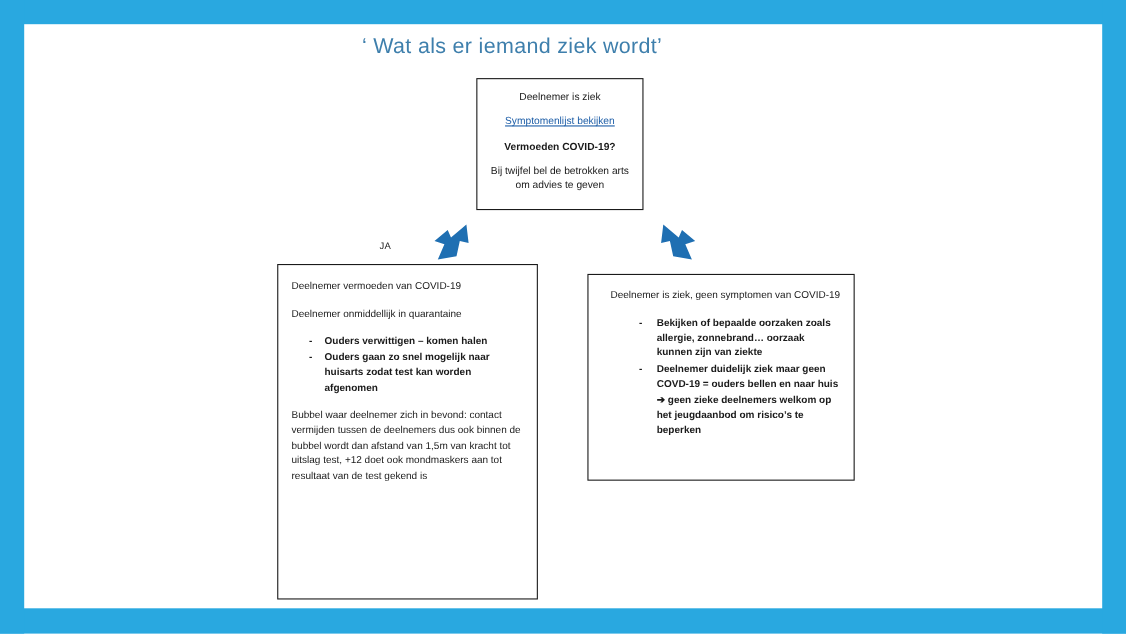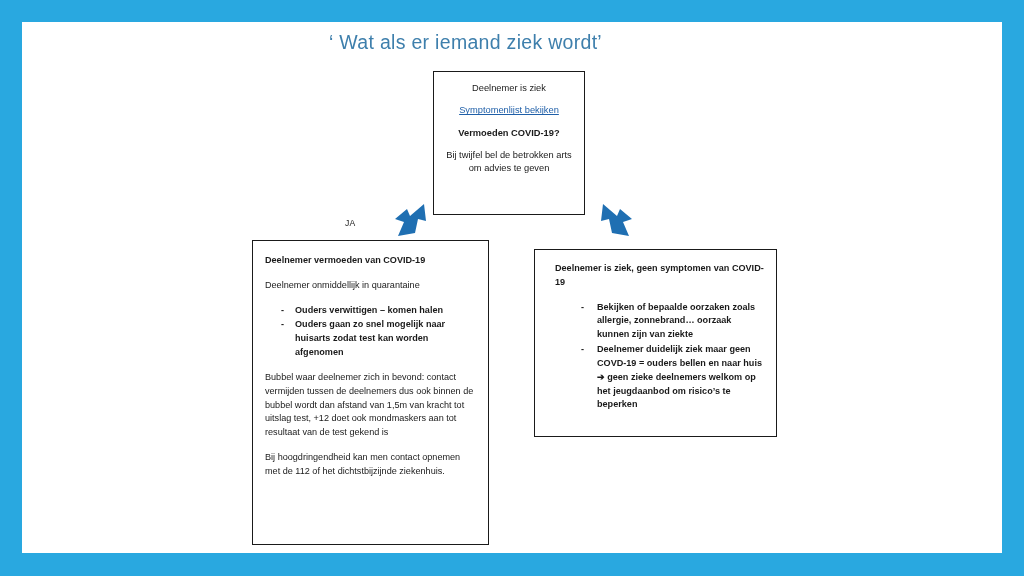--- a/index.html
+++ b/index.html
@@ -50,21 +50,21 @@
     background: #ffffff;
     border: 1.6px solid #1a1a1a;
     box-sizing: border-box;
   }
 
   
   .box-top {
     left: 433px;
     top: 71px;
     width: 152px;
-    height: 144px;
+    height: 120px;
     padding: 10px 7px 8px 7px;
     text-align: center;
     font-size: 9.3px;
     color: #1a1a1a;
     line-height: 1.34;
   }
   .box-top .line { margin: 0 0 10px 0; }
   .box-top .line:last-child { margin-bottom: 0; }
   .box-top .link {
     color: #1F5FA8;
@@ -91,21 +91,21 @@
     top: 249px;
     width: 243px;
     height: 188px;
     padding: 12px 10px 10px 20px;
     font-size: 9.1px;
     color: #1a1a1a;
     line-height: 1.52;
     text-align: left;
   }
   .box-head {
-    font-weight: bold;
+    font-weight: normal;
     margin: 0 0 11px 0;
   }
   .para {
     margin: 0 0 11px 0;
   }
   .para:last-child { margin-bottom: 0; }
 
   ul.dash-list {
     list-style: none;
     margin: 0 0 11px 0;
@@ -183,21 +183,20 @@
   </div>
 
   <div class="flow-box box-left">
     <div class="box-head">Deelnemer vermoeden van COVID-19</div>
     <div class="para">Deelnemer onmiddellijk in quarantaine</div>
     <ul class="dash-list">
       <li>Ouders verwittigen – komen halen</li>
       <li>Ouders gaan zo snel mogelijk naar huisarts zodat test kan worden afgenomen</li>
     </ul>
     <div class="para">Bubbel waar deelnemer zich in bevond: contact vermijden tussen de deelnemers dus ook binnen de bubbel  wordt dan afstand van 1,5m van kracht tot uitslag test, +12 doet ook mondmaskers aan tot resultaat van de test gekend is</div>
-    <div class="para">Bij hoogdringendheid kan men contact opnemen met de 112 of het dichtstbijzijnde ziekenhuis.</div>
   </div>
 
   <div class="flow-box box-right">
     <div class="box-head">Deelnemer is ziek, geen symptomen van COVID-19</div>
     <ul class="dash-list">
       <li>Bekijken of bepaalde oorzaken zoals allergie, zonnebrand… oorzaak kunnen zijn van ziekte</li>
       <li>Deelnemer duidelijk ziek maar geen COVD-19 = ouders bellen en naar huis ➔ geen zieke deelnemers welkom op het jeugdaanbod om risico’s te beperken</li>
     </ul>
   </div>
 

